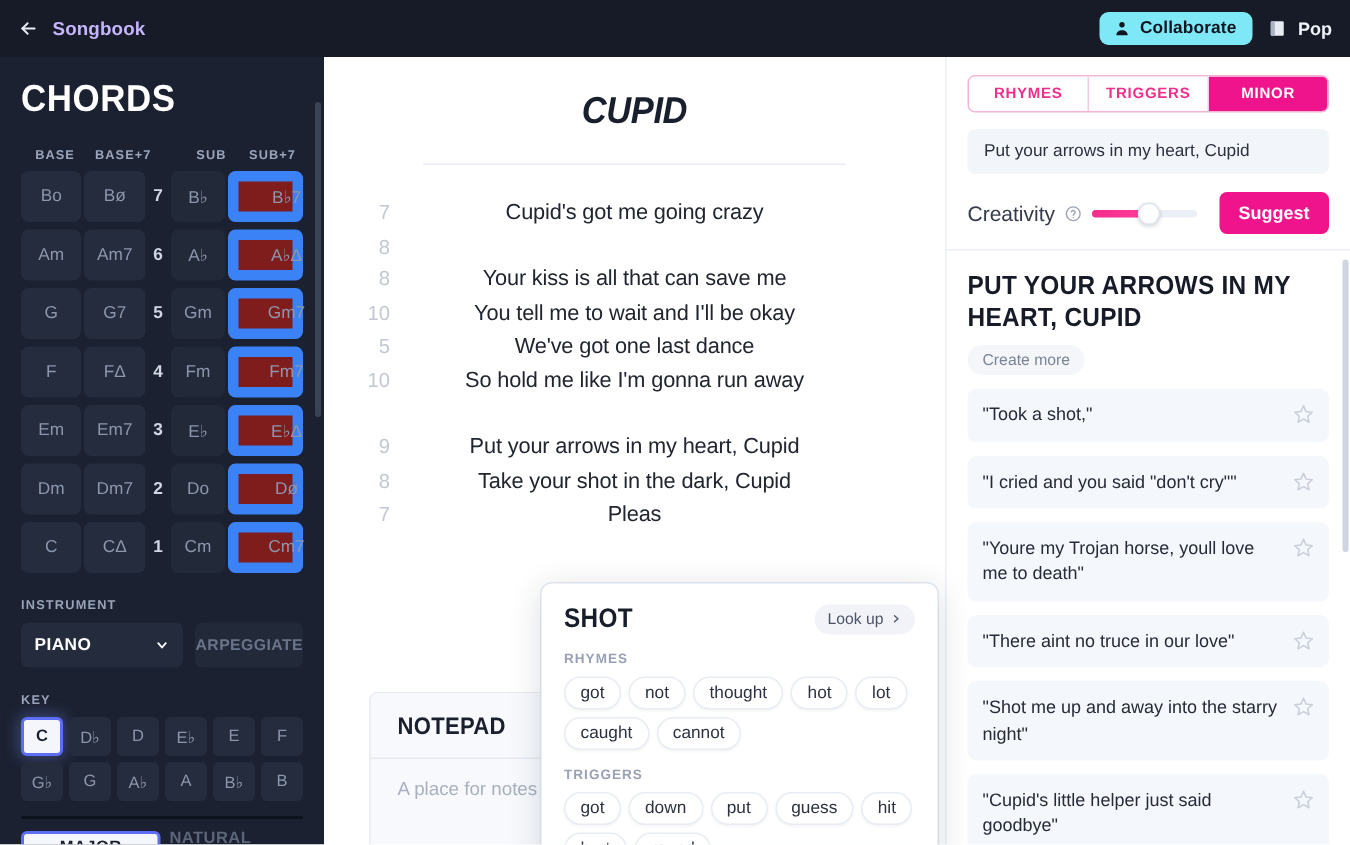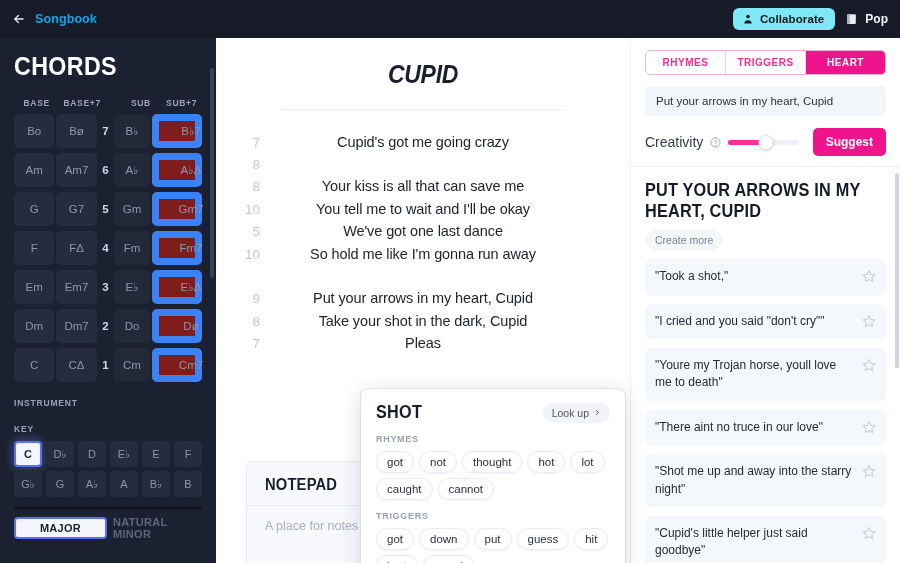--- a/index.html
+++ b/index.html
@@ -14,21 +14,21 @@
   
   .topbar {
     height: 38px; flex: 0 0 38px;
     background: #161b27;
     display: flex; align-items: center;
     padding: 0 12px;
     position: relative; z-index: 40;
   }
   .back-group { display: flex; align-items: center; gap: 9px; cursor: pointer; }
   .back-arrow { width: 14px; height: 14px; color: #e8ebf2; display:block; }
-  .back-label { color: #0ea5e9; font-size: 12.5px; font-weight: 600; letter-spacing: .1px; }
+  .back-label { color: #c4b5fd; font-size: 12.5px; font-weight: 600; letter-spacing: .1px; }
   .topbar-right { margin-left: auto; display: flex; align-items: center; gap: 10px; }
   .collab-btn {
     background: #7ee8f7; color: #10151f;
     border-radius: 6px; padding: 5px 11px 5px 9px;
     font-size: 11.5px; font-weight: 700;
     display: flex; align-items: center; gap: 6px;
     border: none; cursor: pointer; letter-spacing: .1px;
   }
   .collab-btn svg { width: 12px; height: 12px; }
   .genre-group { display: flex; align-items: center; gap: 7px; cursor: pointer; }
@@ -356,20 +356,29 @@
             <div class="chord-row">
               <div class="chord-cell cell-base">C</div>
               <div class="chord-cell cell-base7">CΔ</div>
               <div class="numcell">1</div>
               <div class="chord-cell cell-sub">Cm</div>
               <div class="chord-cell cell-sub7">Cm7</div>
             </div>
           </div>
 
         <div class="section-label">INSTRUMENT</div>
+        <div class="instrument-row">
+          <div class="select-box">
+            <span>PIANO</span>
+            <svg viewBox="0 0 24 24" fill="none" stroke="#fff" stroke-width="3" stroke-linecap="round" stroke-linejoin="round">
+                <polyline points="6 9 12 16 18 9"></polyline>
+              </svg>
+          </div>
+          <div class="arp-btn">ARPEGGIATE</div>
+        </div>
 
         <div class="section-label">KEY</div>
         <div class="key-grid" id="key-grid">
             <div class="key-cell active">C</div>
             <div class="key-cell">D♭</div>
             <div class="key-cell">D</div>
             <div class="key-cell">E♭</div>
             <div class="key-cell">E</div>
             <div class="key-cell">F</div>
             <div class="key-cell">G♭</div>
@@ -437,21 +446,21 @@
         <div class="notepad-rule"></div>
         <div class="notepad-ph">A place for notes to kee</div>
       </div>
     </div>
 
     <div class="right">
       <div class="right-top">
         <div class="tabs" id="tabs">
             <div class="tab">RHYMES</div>
             <div class="tab">TRIGGERS</div>
-            <div class="tab active">HEART</div>
+            <div class="tab active">MINOR</div>
           </div>
         <div class="prompt-box">Put your arrows in my heart, Cupid</div>
         <div class="creativity-row">
           <span class="creativity-label">Creativity</span>
           <svg class="q-icon" viewBox="0 0 24 24" fill="none" stroke="#9aa2b2" stroke-width="2">
             <circle cx="12" cy="12" r="10"></circle>
               <path d="M9.2 9.2a2.9 2.9 0 0 1 5.6 1c0 1.9-2.8 2.3-2.8 4" stroke-linecap="round"></path>
               <circle cx="12" cy="17.6" r="1.1" fill="#9aa2b2" stroke="none"></circle>
           </svg>
           <div class="slider">

